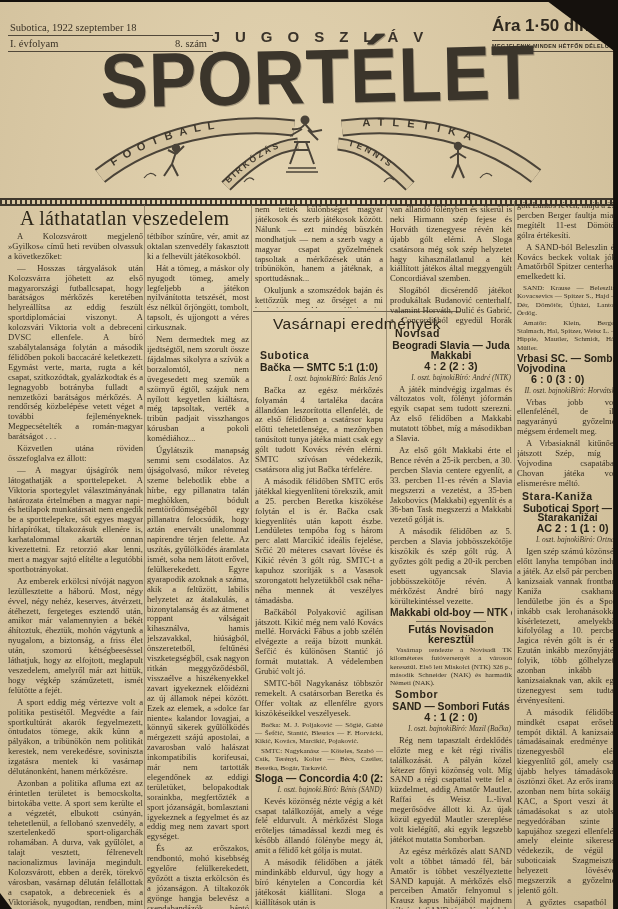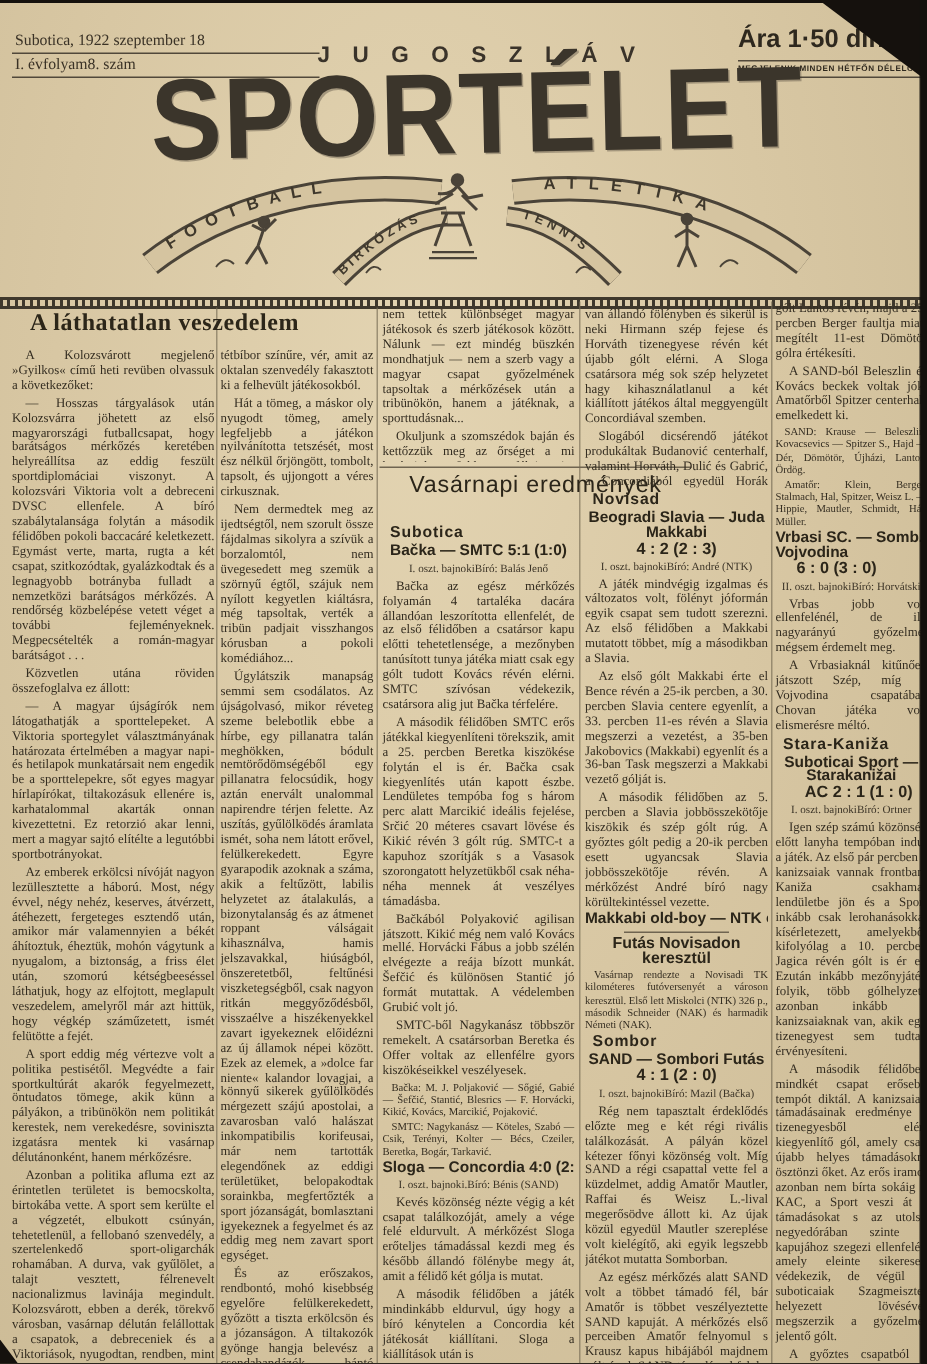--- a/index.html
+++ b/index.html
@@ -11,53 +11,53 @@
   
   .art{position:absolute;background:#15110d;}
   #wedge{left:536px;top:0;width:82px;height:54px;clip-path:polygon(12% 0,100% 0,100% 100%);}
   #rstrip{right:0;top:0;width:5px;height:100%;opacity:.92;}
   #blcorner{left:0;bottom:0;width:12px;height:16px;clip-path:polygon(0 0,0 100%,100% 100%);}
   #topline{left:0;top:0;width:100%;height:2px;opacity:.7;}
 
   
   .dateline{position:absolute;left:8px;top:20px;width:205px;font-size:10.5px;color:#3a3226;}
   .dateline .row1{border-bottom:1px solid #51483a;padding:0 2px 2px 2px;}
-  .dateline .row2{display:flex;justify-content:flex-start;border-bottom:1px solid #51483a;padding:2px 6px 2px 2px;}
+  .dateline .row2{display:flex;justify-content:space-between;border-bottom:1px solid #51483a;padding:2px 6px 2px 2px;}
   .price{position:absolute;left:492px;top:14px;width:130px;color:#2e281e;}
   .price .big{font-family:"Liberation Sans",sans-serif;font-weight:bold;font-size:17px;white-space:nowrap;}
   .price .small{margin-top:4px;font-family:"Liberation Sans",sans-serif;font-weight:bold;font-size:5.4px;
                 letter-spacing:.4px;border-top:1px solid #51483a;border-bottom:1px solid #51483a;
                 padding:2px 0;white-space:nowrap;}
   .overtitle{position:absolute;left:150px;top:26px;width:350px;text-align:center;
              font-family:"Liberation Sans",sans-serif;font-weight:bold;font-size:15px;
              letter-spacing:15px;color:#38death;color:#3a332a;}
   .bigtitle{position:absolute;left:78px;top:34px;width:480px;text-align:center;
             font-family:"Liberation Sans",sans-serif;font-weight:bold;font-size:71px;
             letter-spacing:1px;color:#3b352b;transform:rotate(-1.2deg) scaleY(1.08);
             text-shadow:1px 1px 0 rgba(59,53,43,.35);white-space:nowrap;}
   #mast-ill{position:absolute;left:84px;top:110px;width:468px;height:86px;}
   .rule-band{position:absolute;left:0;top:196px;width:618px;height:4px;
              border-top:2px solid #3f382c;border-bottom:2px solid #3f382c;
              background:repeating-linear-gradient(90deg,#3f382c 0 2px,rgba(0,0,0,0) 2px 5px);}
 
   
   .vrule{position:absolute;width:1px;background:#776b54;opacity:.65;}
-  .headline{position:absolute;left:20px;top:205px;width:220px;font-weight:bold;font-size:16px;
+  .headline{position:absolute;left:20px;top:205px;width:220px;font-weight:normal;font-size:20px;
             letter-spacing:.4px;color:#2c2619;}
   .col{position:absolute;overflow:hidden;font-size:8.6px;line-height:9.9px;text-align:justify;color:#342d21;}
   .par{margin:0 0 2px 0;text-indent:9px;}
   .par.cont{text-indent:0;}
   .lineup{margin:1px 0 2px 0;font-size:7.1px;line-height:8.2px;text-indent:6px;}
   .city{font-family:"Liberation Sans",sans-serif;font-weight:bold;font-size:10.5px;
         letter-spacing:.6px;margin:3px 0 2px 5px;text-align:left;color:#2b2519;}
   .mtitle{font-family:"Liberation Sans",sans-serif;font-weight:bold;font-size:10.3px;
           text-align:center;margin:2px 0 1px 0;color:#2b2519;white-space:nowrap;}
   .mscore{font-family:"Liberation Sans",sans-serif;font-weight:bold;font-size:10.8px;
           text-align:center;margin:0 0 1px 0;color:#2b2519;}
-  .meta{display:flex;justify-content:center;font-size:7.4px;
+  .meta{display:flex;justify-content:flex-end;font-style:italic;font-size:7.4px;
         margin:0 1px 2px 1px;color:#3c3427;}
   .sechead{font-family:"Liberation Sans",sans-serif;font-weight:bold;font-size:10.6px;
            text-align:center;margin:3px 0 1px 0;color:#2b2519;}
   .shr{border:none;border-top:1px solid #6f6450;width:58%;margin:3px auto;}
   #results-header{position:absolute;left:253px;top:309px;width:208px;
                   font-family:"Liberation Sans",sans-serif;font-weight:normal;font-size:15.5px;
                   letter-spacing:.5px;color:#2b2519;border-top:1px solid #6f6450;
                   padding-top:3px;text-align:center;white-space:nowrap;}
 </style>
 </head>

